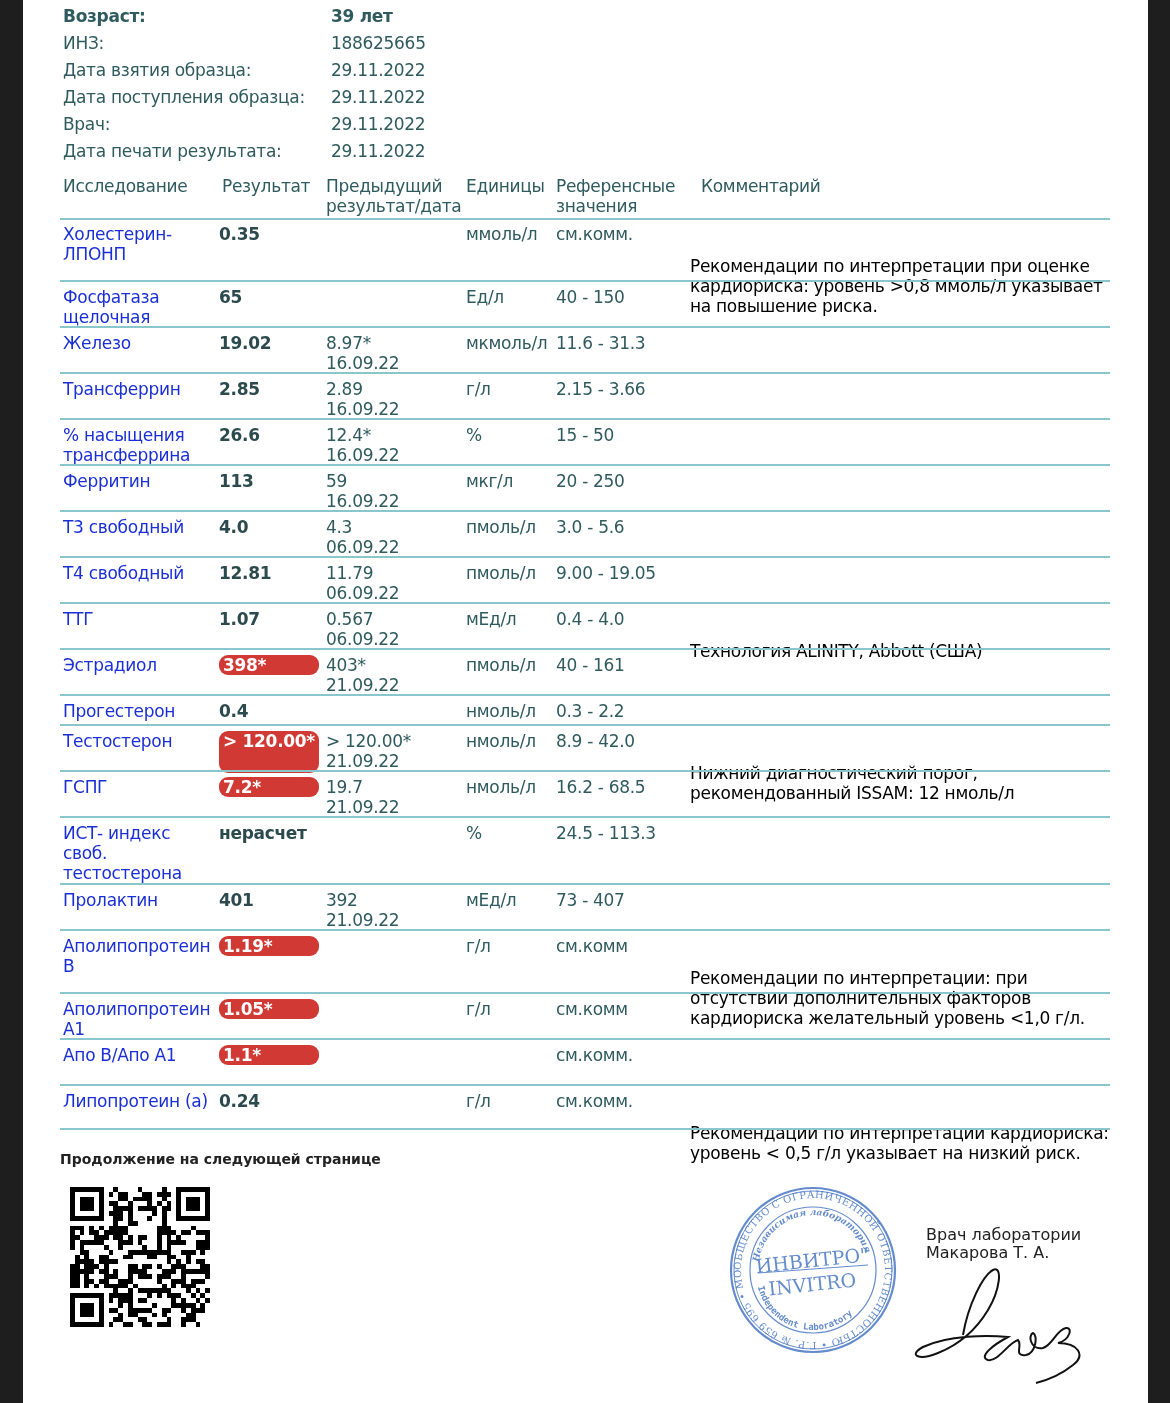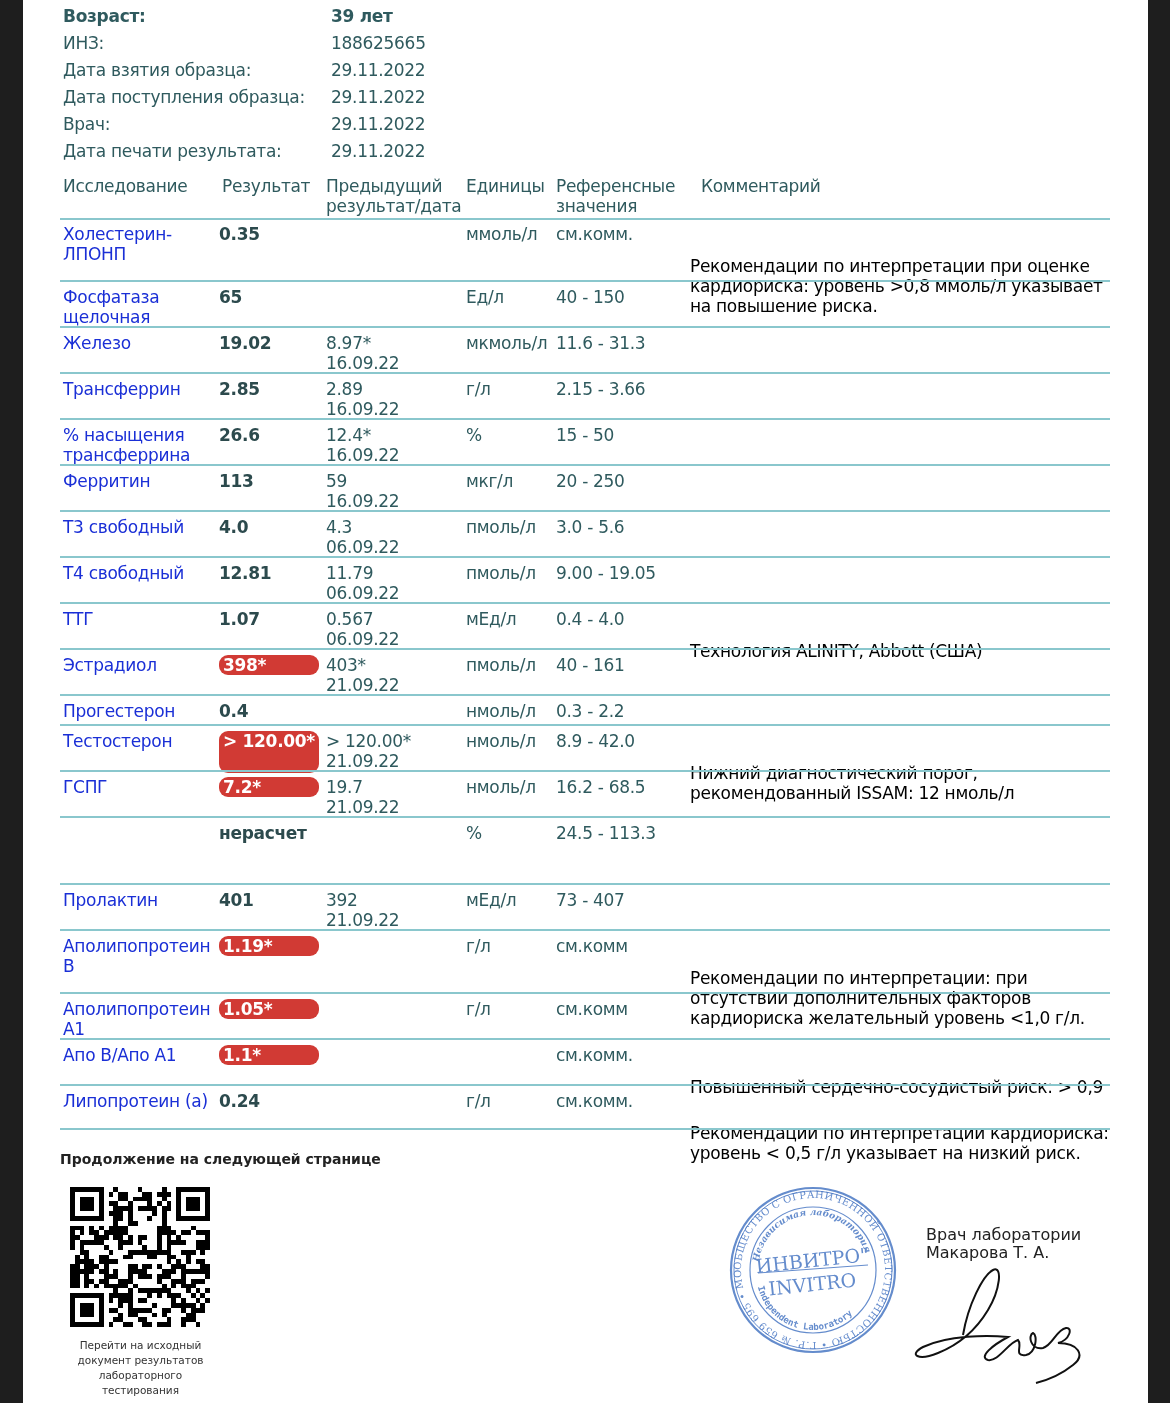--- a/index.html
+++ b/index.html
@@ -228,20 +228,21 @@
         <div class="cell c-prev">
           <div>19.7</div>
           <div>21.09.22</div>
         </div>
         <div class="cell c-unit">нмоль/л</div>
         <div class="cell c-ref">16.2 - 68.5</div>
         <div class="cell c-com"></div>
         <div class="rule" style="top: 44px;"></div>
       </div>
       <div class="row" style="top: 818px; height: 67px;">
+        <div class="cell c-name">ИСТ- индекс своб. тестостерона</div>
         <div class="cell c-res">нерасчет</div>
         <div class="cell c-prev">
           <div></div>
           <div></div>
         </div>
         <div class="cell c-unit">%</div>
         <div class="cell c-ref">24.5 - 113.3</div>
         <div class="cell c-com"></div>
         <div class="rule" style="top: 65px;"></div>
       </div>
@@ -282,21 +283,20 @@
       </div>
       <div class="row" style="top: 1040px; height: 46px;">
         <div class="cell c-name">Апо В/Апо А1</div>
         <div class="cell c-res flag" style="height: 20px;">1.1*</div>
         <div class="cell c-prev">
           <div></div>
           <div></div>
         </div>
         <div class="cell c-unit"></div>
         <div class="cell c-ref">см.комм.</div>
-        <div class="cell c-com">Повышенный сердечно-сосудистый риск: &gt; 0,9</div>
         <div class="rule" style="top: 44px;"></div>
       </div>
       <div class="row" style="top: 1086px; height: 44px;">
         <div class="cell c-name">Липопротеин (а)</div>
         <div class="cell c-res">0.24</div>
         <div class="cell c-prev">
           <div></div>
           <div></div>
         </div>
         <div class="cell c-unit">г/л</div>
@@ -640,21 +640,20 @@
         <rect x="1" y="1" width="5" height="5" fill="#fff"></rect>
         <rect x="2" y="2" width="3" height="3" fill="#000"></rect>
         <rect x="22" y="0" width="7" height="7" fill="#000"></rect>
         <rect x="23" y="1" width="5" height="5" fill="#fff"></rect>
         <rect x="24" y="2" width="3" height="3" fill="#000"></rect>
         <rect x="0" y="22" width="7" height="7" fill="#000"></rect>
         <rect x="1" y="23" width="5" height="5" fill="#fff"></rect>
         <rect x="2" y="24" width="3" height="3" fill="#000"></rect>
       </g>
   </svg>
-  <div class="qr-caption">Перейти на исходный документ результатов лабораторного тестирования</div>
 
   <svg class="stamp" viewBox="0 0 170 170">
     <defs>
       <path id="outerArc" d="M85,85 m-72,0 a72,72 0 1,1 144,0 a72,72 0 1,1 -144,0"></path>
       <path id="innerTopArc" d="M30,85 a55,55 0 0,1 110,0"></path>
       <path id="innerBotArc" d="M28,88 a57,57 0 0,0 114,0"></path>
     </defs>
     <g fill="none" stroke="#4a78c4" opacity="0.85">
       <circle cx="85" cy="85" r="82" stroke-width="2.2"></circle>
       <circle cx="85" cy="85" r="79" stroke-width="1"></circle>

